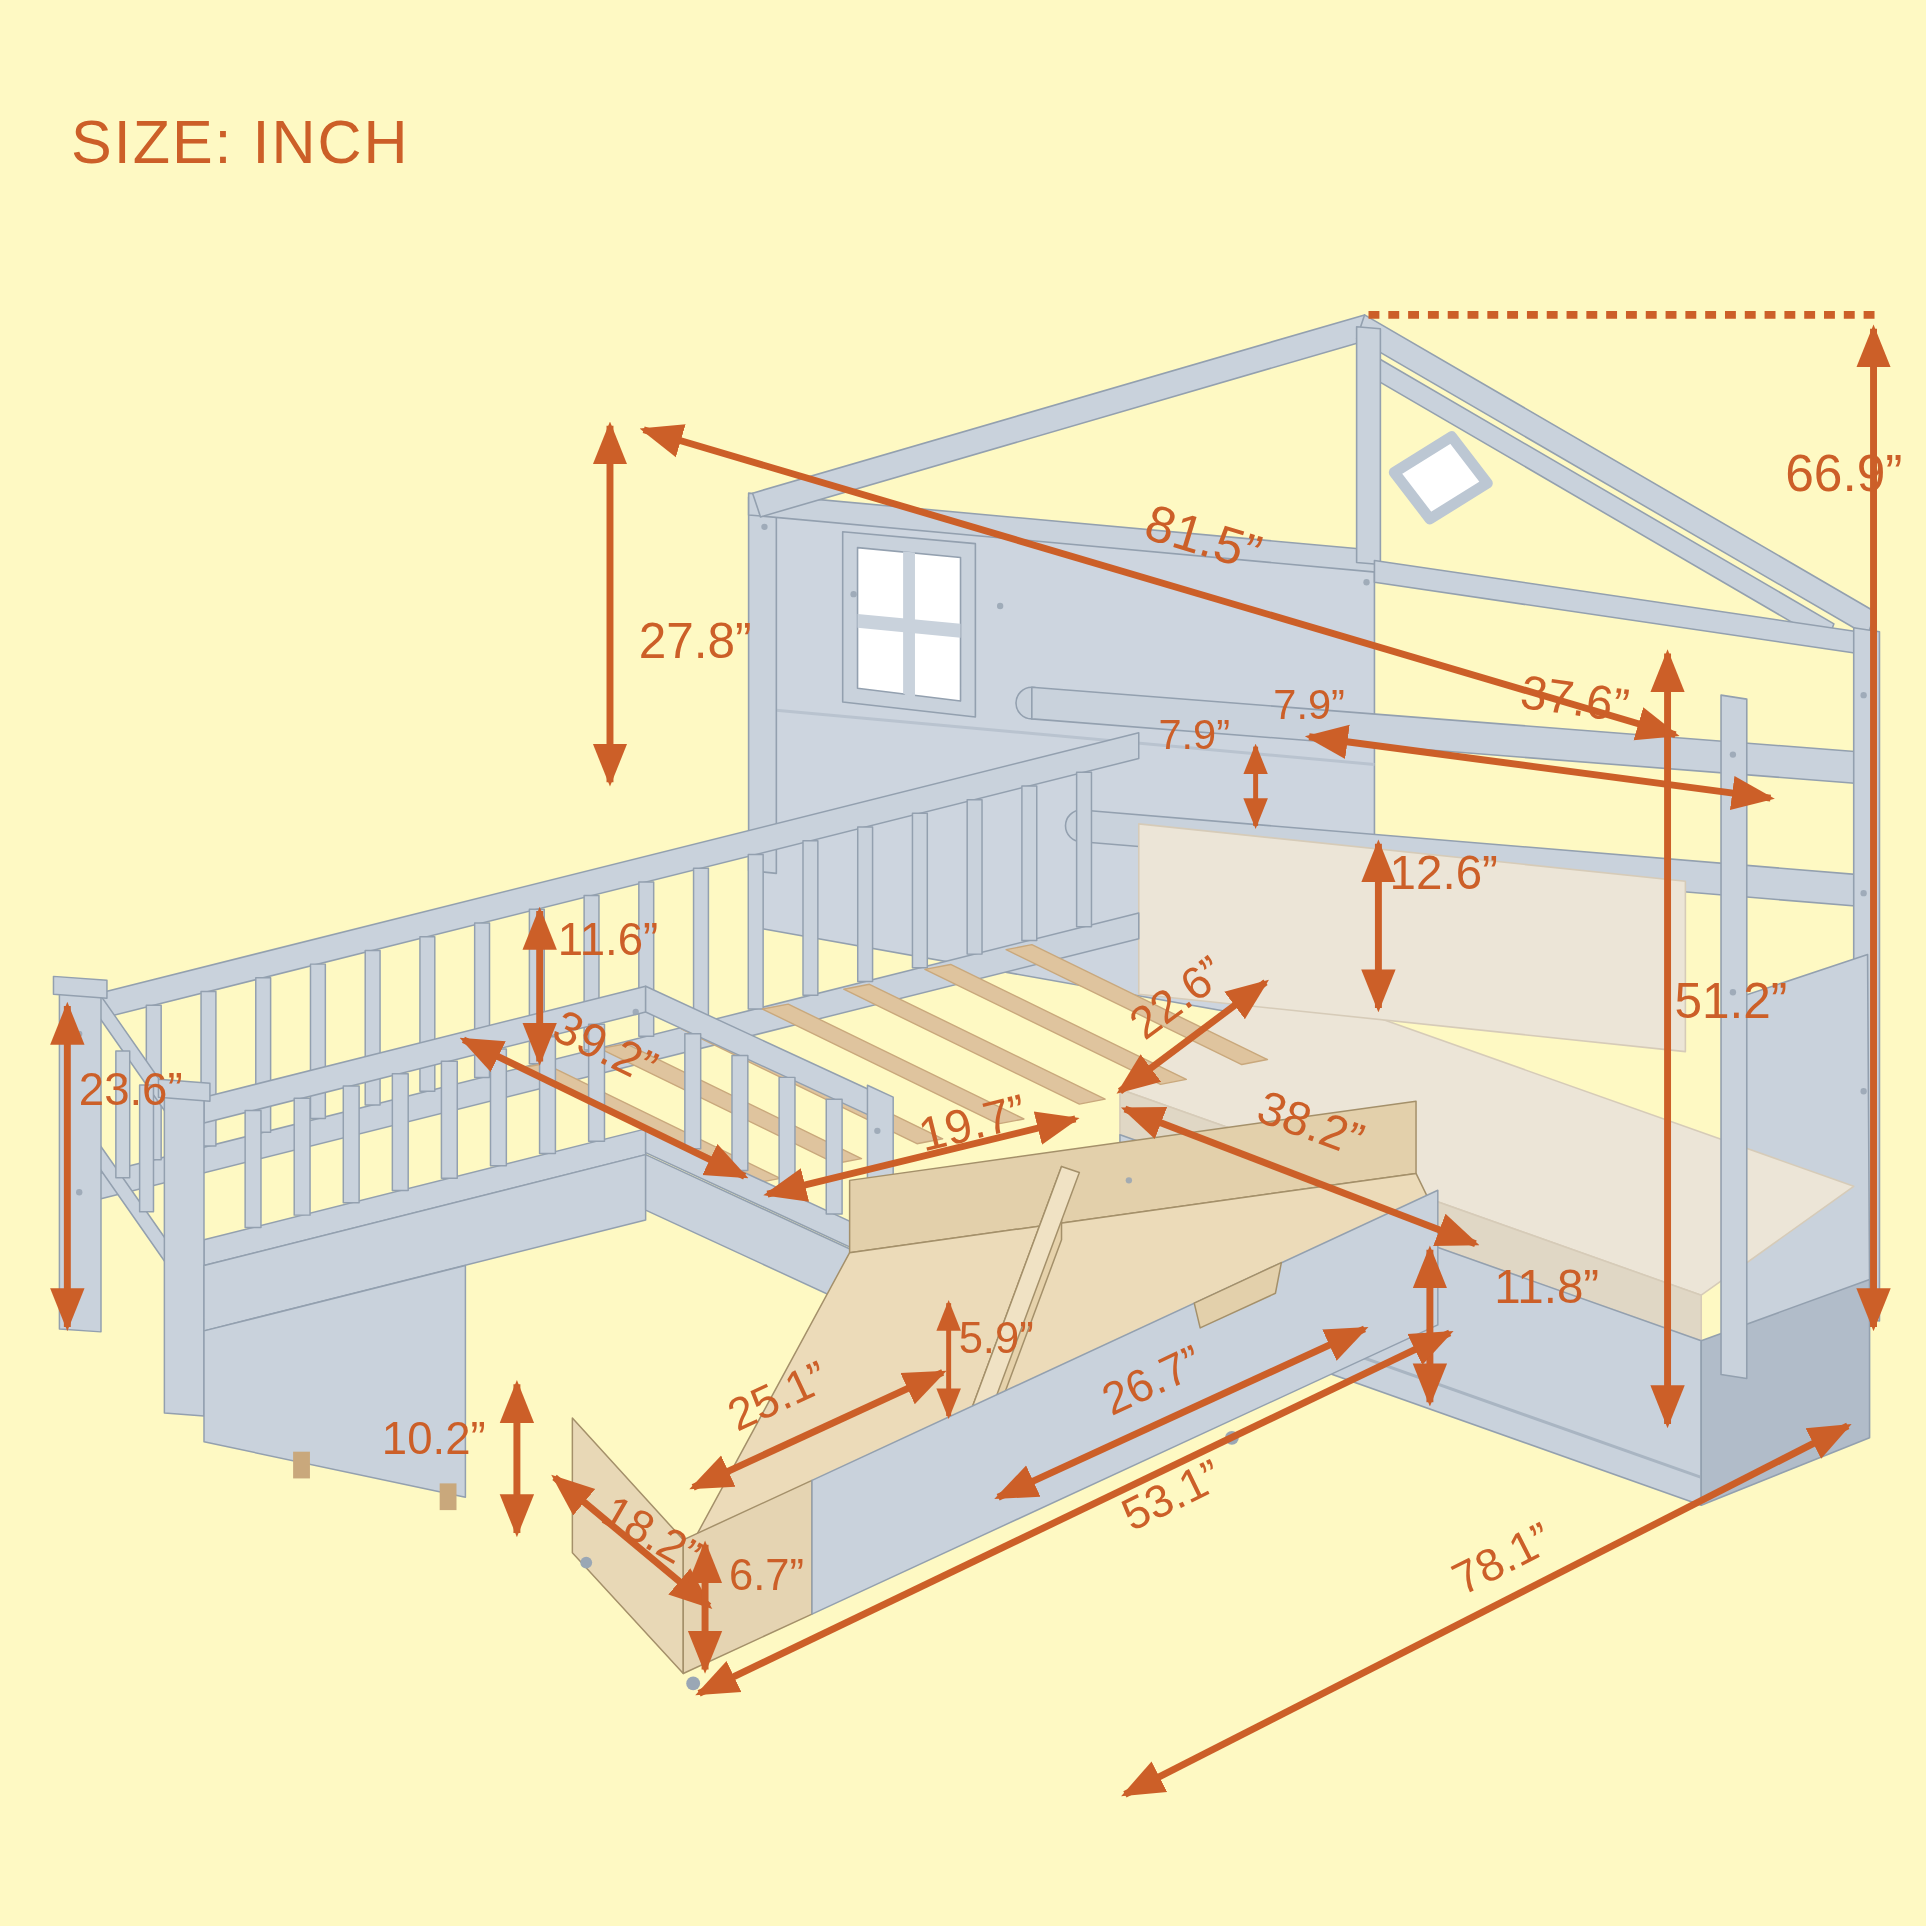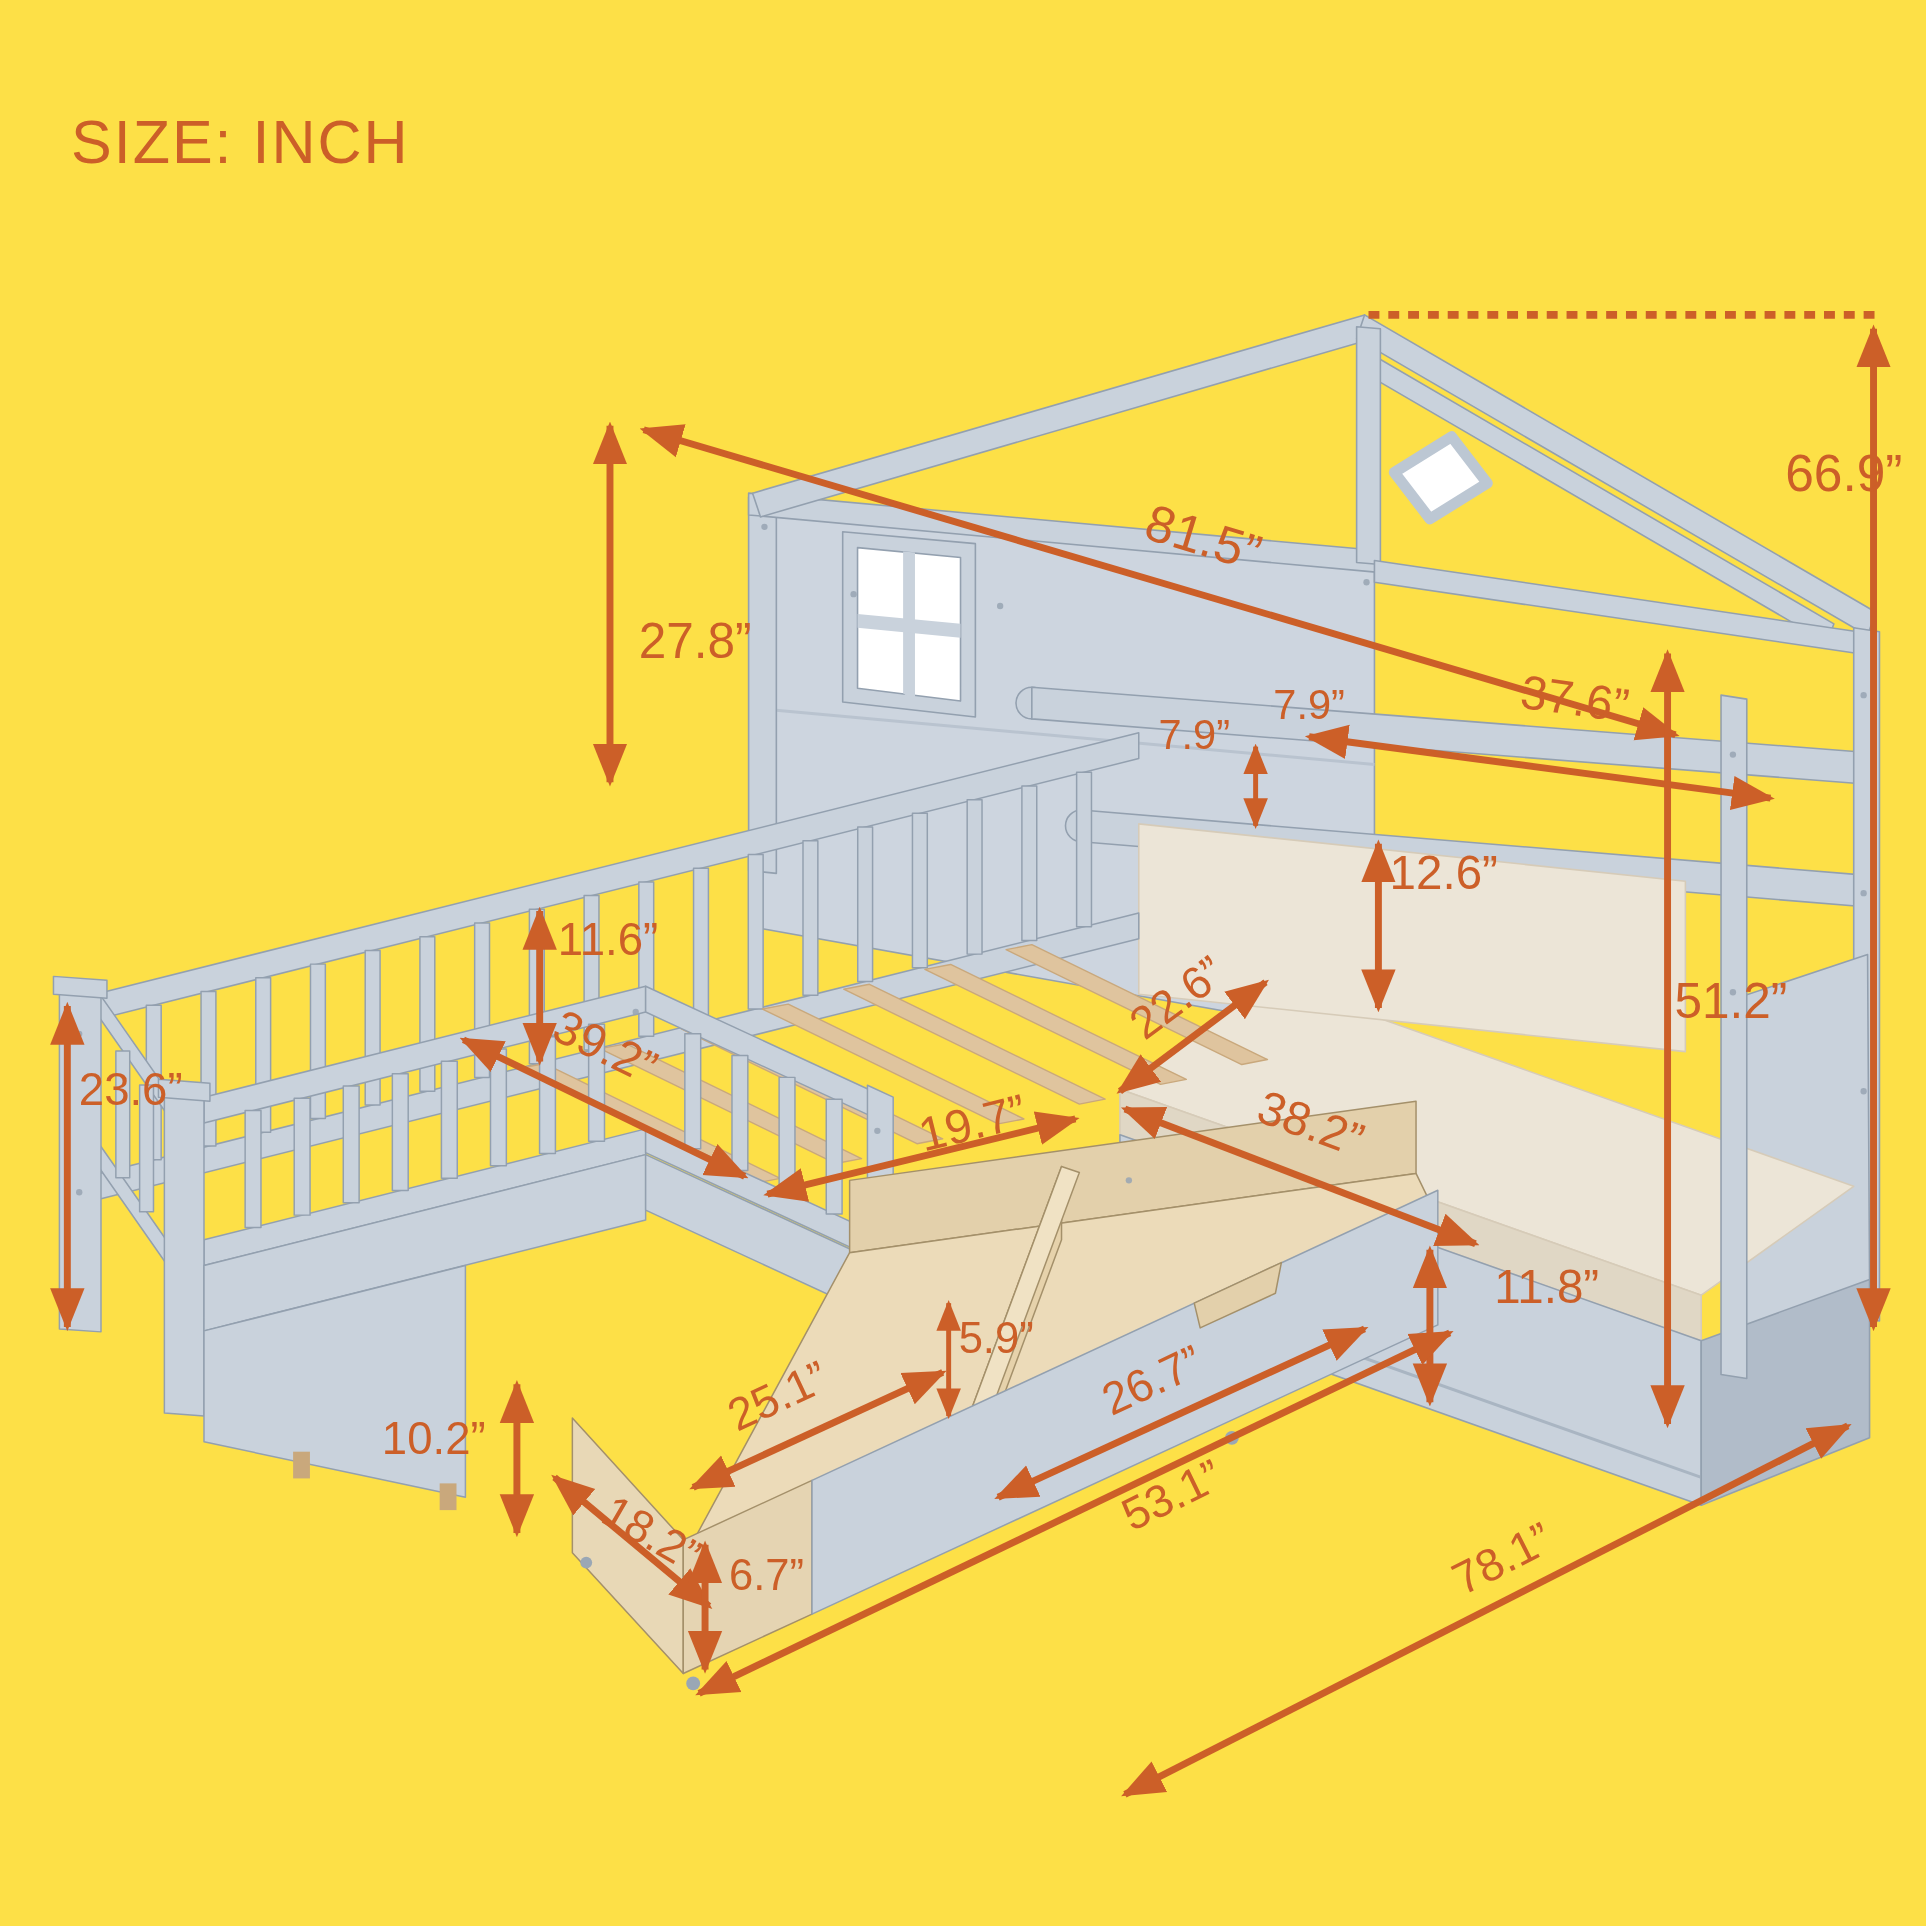--- a/index.html
+++ b/index.html
@@ -1,16 +1,16 @@
 <!DOCTYPE html>
 <html><head>
 <meta charset="utf-8">
 <style>
   html,body{margin:0;padding:0;background:#ffffff;}
-  #stage{position:relative;width:1927px;height:1927px;background:#fde047;overflow:hidden;
+  #stage{position:relative;width:1927px;height:1927px;background:#fef9c3;overflow:hidden;
          font-family:"Liberation Sans", sans-serif;}
   #page-title{position:absolute;left:71px;top:107px;font-size:61px;letter-spacing:2px;
               font-weight:400;}
   svg{position:absolute;left:0;top:0;}
   .dim-label{font-family:"Liberation Sans", sans-serif;font-weight:400;}
 </style>
 </head>
 <body>
 
 <div id="stage">

